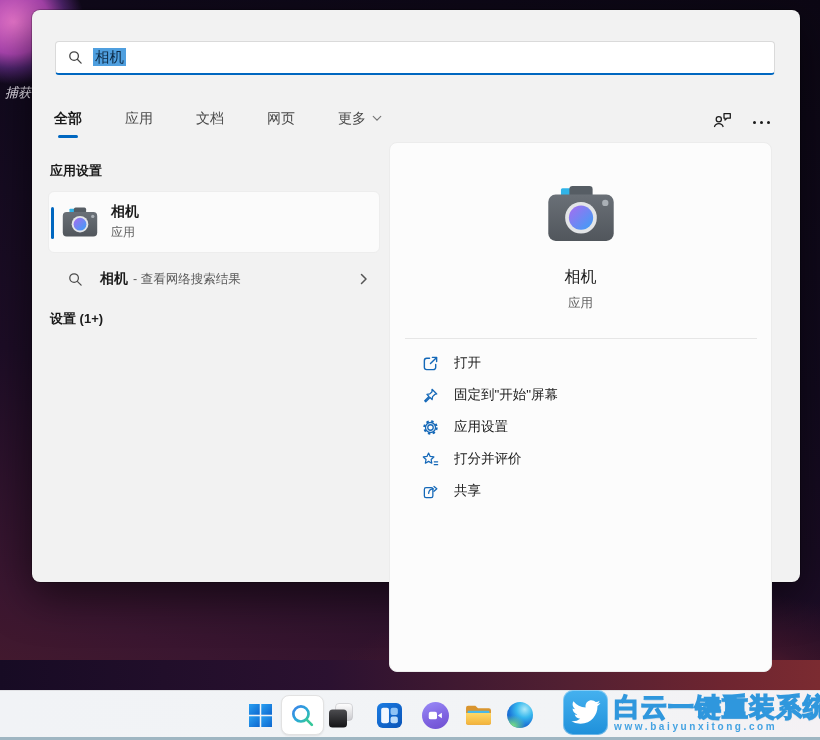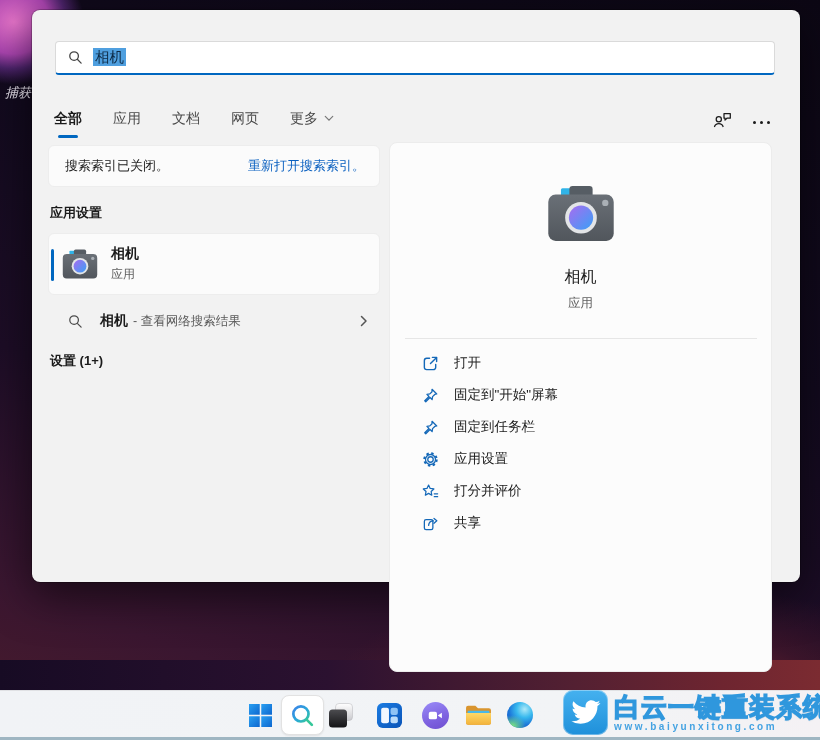--- a/index.html
+++ b/index.html
@@ -21,21 +21,21 @@
   .panel { position:absolute; left:32px; top:10px; width:768px; height:572px;
     background:#f2f2f2; border-radius:8px; z-index:5;
     box-shadow:0 14px 44px rgba(0,0,0,.55), 0 0 0 1px rgba(0,0,0,.22); }
 
   .searchbox { position:absolute; left:23px; top:31px; width:720px; height:34px;
     background:#fff; border:1px solid #dadada; border-bottom:2px solid #0067c0;
     border-radius:4px; display:flex; align-items:center; padding:0 10px 0 12px; }
   .searchbox .q { margin-left:10px; font-size:14.5px; color:#0d2a45; }
   .searchbox .q .sel { background:#4f9fdf; padding:1px 2px; }
 
-  .tabs { position:absolute; left:20px; top:95px; display:flex; align-items:center; }
+  .tabs { position:absolute; left:20px; top:95px; display:flex; align-items:center;gap:12px; }
   .tab { font-size:14px; color:#494949; margin-right:27px; padding:4px 2px 10px 2px; position:relative; cursor:default; }
   .tab.active { color:#1a1a1a; font-weight:bold; }
   .tab.active::after { content:""; position:absolute; left:50%; transform:translateX(-50%);
     bottom:0; width:20px; height:3px; border-radius:2px; background:#0067c0; }
   .tab .chev { margin-left:6px; vertical-align:1px; }
 
   .topbar-icons { position:absolute; right:30px; top:100px; display:flex; align-items:center; gap:20px; }
   .dots { display:flex; gap:4px; padding-top:4px; }
   .dots i { width:3px; height:3px; border-radius:50%; background:#1b1b1b; }
 
@@ -140,24 +140,20 @@
       </span>
       <span class="dots">
           <i></i>
           <i></i>
           <i></i>
         </span>
     </div>
 
     <div class="left-col">
 
-      <div class="notice-card">
-        <span class="txt">搜索索引已关闭。</span>
-        <span class="lnk">重新打开搜索索引。</span>
-      </div>
 
       <div class="sec-heading">应用设置</div>
 
       <div class="best-card">
         <span class="accent-bar"></span>
         <span style="display:flex;">
           <svg width="36" height="30" viewBox="0 0 64 54">
             <defs>
                 <linearGradient id="cam1" x1="0" y1="0" x2="1" y2="1">
               <stop offset="0" stop-color="#a86cf0"></stop>
@@ -241,28 +237,20 @@
         <div class="action-row">
           <span class="ic">
             <svg width="17" height="17" viewBox="0 0 18 18" fill="none" stroke="#1468b8" stroke-width="1.35" stroke-linejoin="round" stroke-linecap="round">
               <path d="M10.6 2.4l5 5-2.1.5-2.3 2.3-.5 3.1-2.2-2.2L4 15.6l-1.1-1.1 4.5-4.5-2.2-2.2 3.1-.5 2.3-2.3z"></path>
             </svg>
             </span>
           <span class="lb">固定到"开始"屏幕</span>
         </div>
         <div class="action-row">
           <span class="ic">
-            <svg width="17" height="17" viewBox="0 0 18 18" fill="none" stroke="#1468b8" stroke-width="1.35" stroke-linejoin="round" stroke-linecap="round">
-              <path d="M10.6 2.4l5 5-2.1.5-2.3 2.3-.5 3.1-2.2-2.2L4 15.6l-1.1-1.1 4.5-4.5-2.2-2.2 3.1-.5 2.3-2.3z"></path>
-            </svg>
-            </span>
-          <span class="lb">固定到任务栏</span>
-        </div>
-        <div class="action-row">
-          <span class="ic">
             <svg width="17" height="17" viewBox="0 0 18 18" fill="none" stroke="#1468b8">
               <circle cx="9" cy="9" r="2.9" stroke-width="1.35"></circle>
               <circle cx="9" cy="9" r="5.3" stroke-width="1.35"></circle>
               <circle cx="9" cy="9" r="6.6" stroke-width="2.1" stroke-dasharray="2.55 2.63"></circle>
             </svg>
             </span>
           <span class="lb">应用设置</span>
         </div>
         <div class="action-row">
           <span class="ic">

